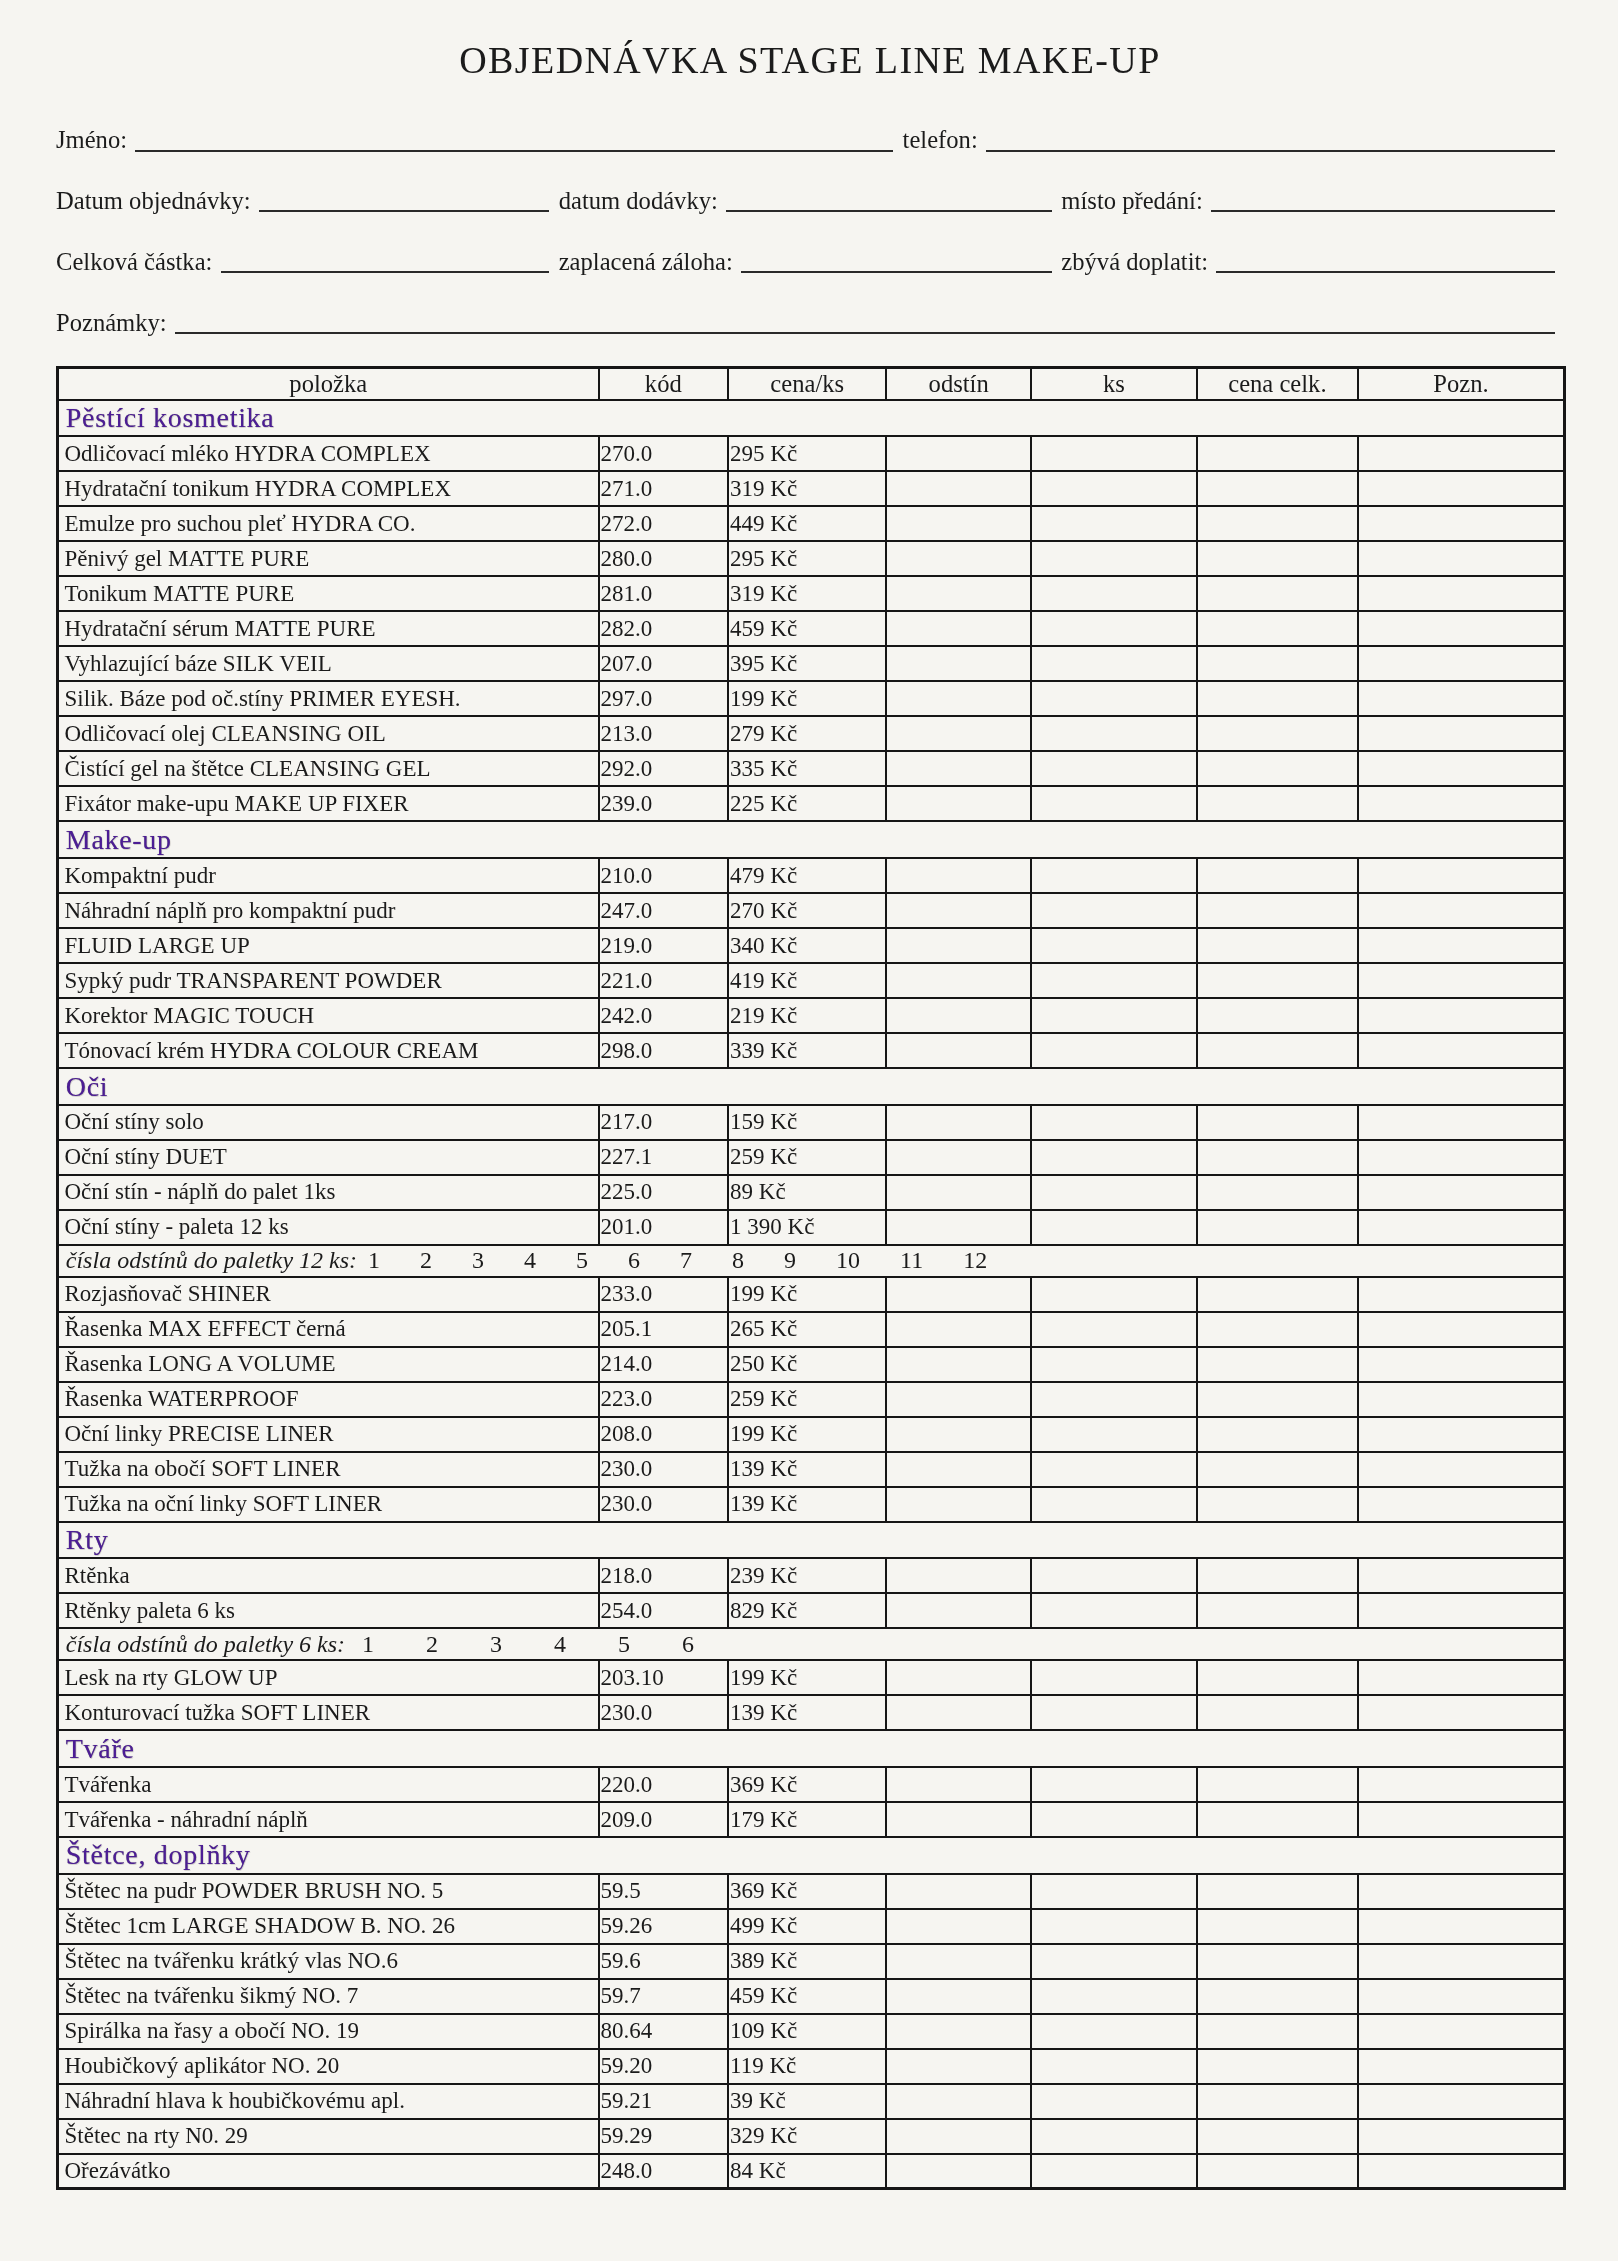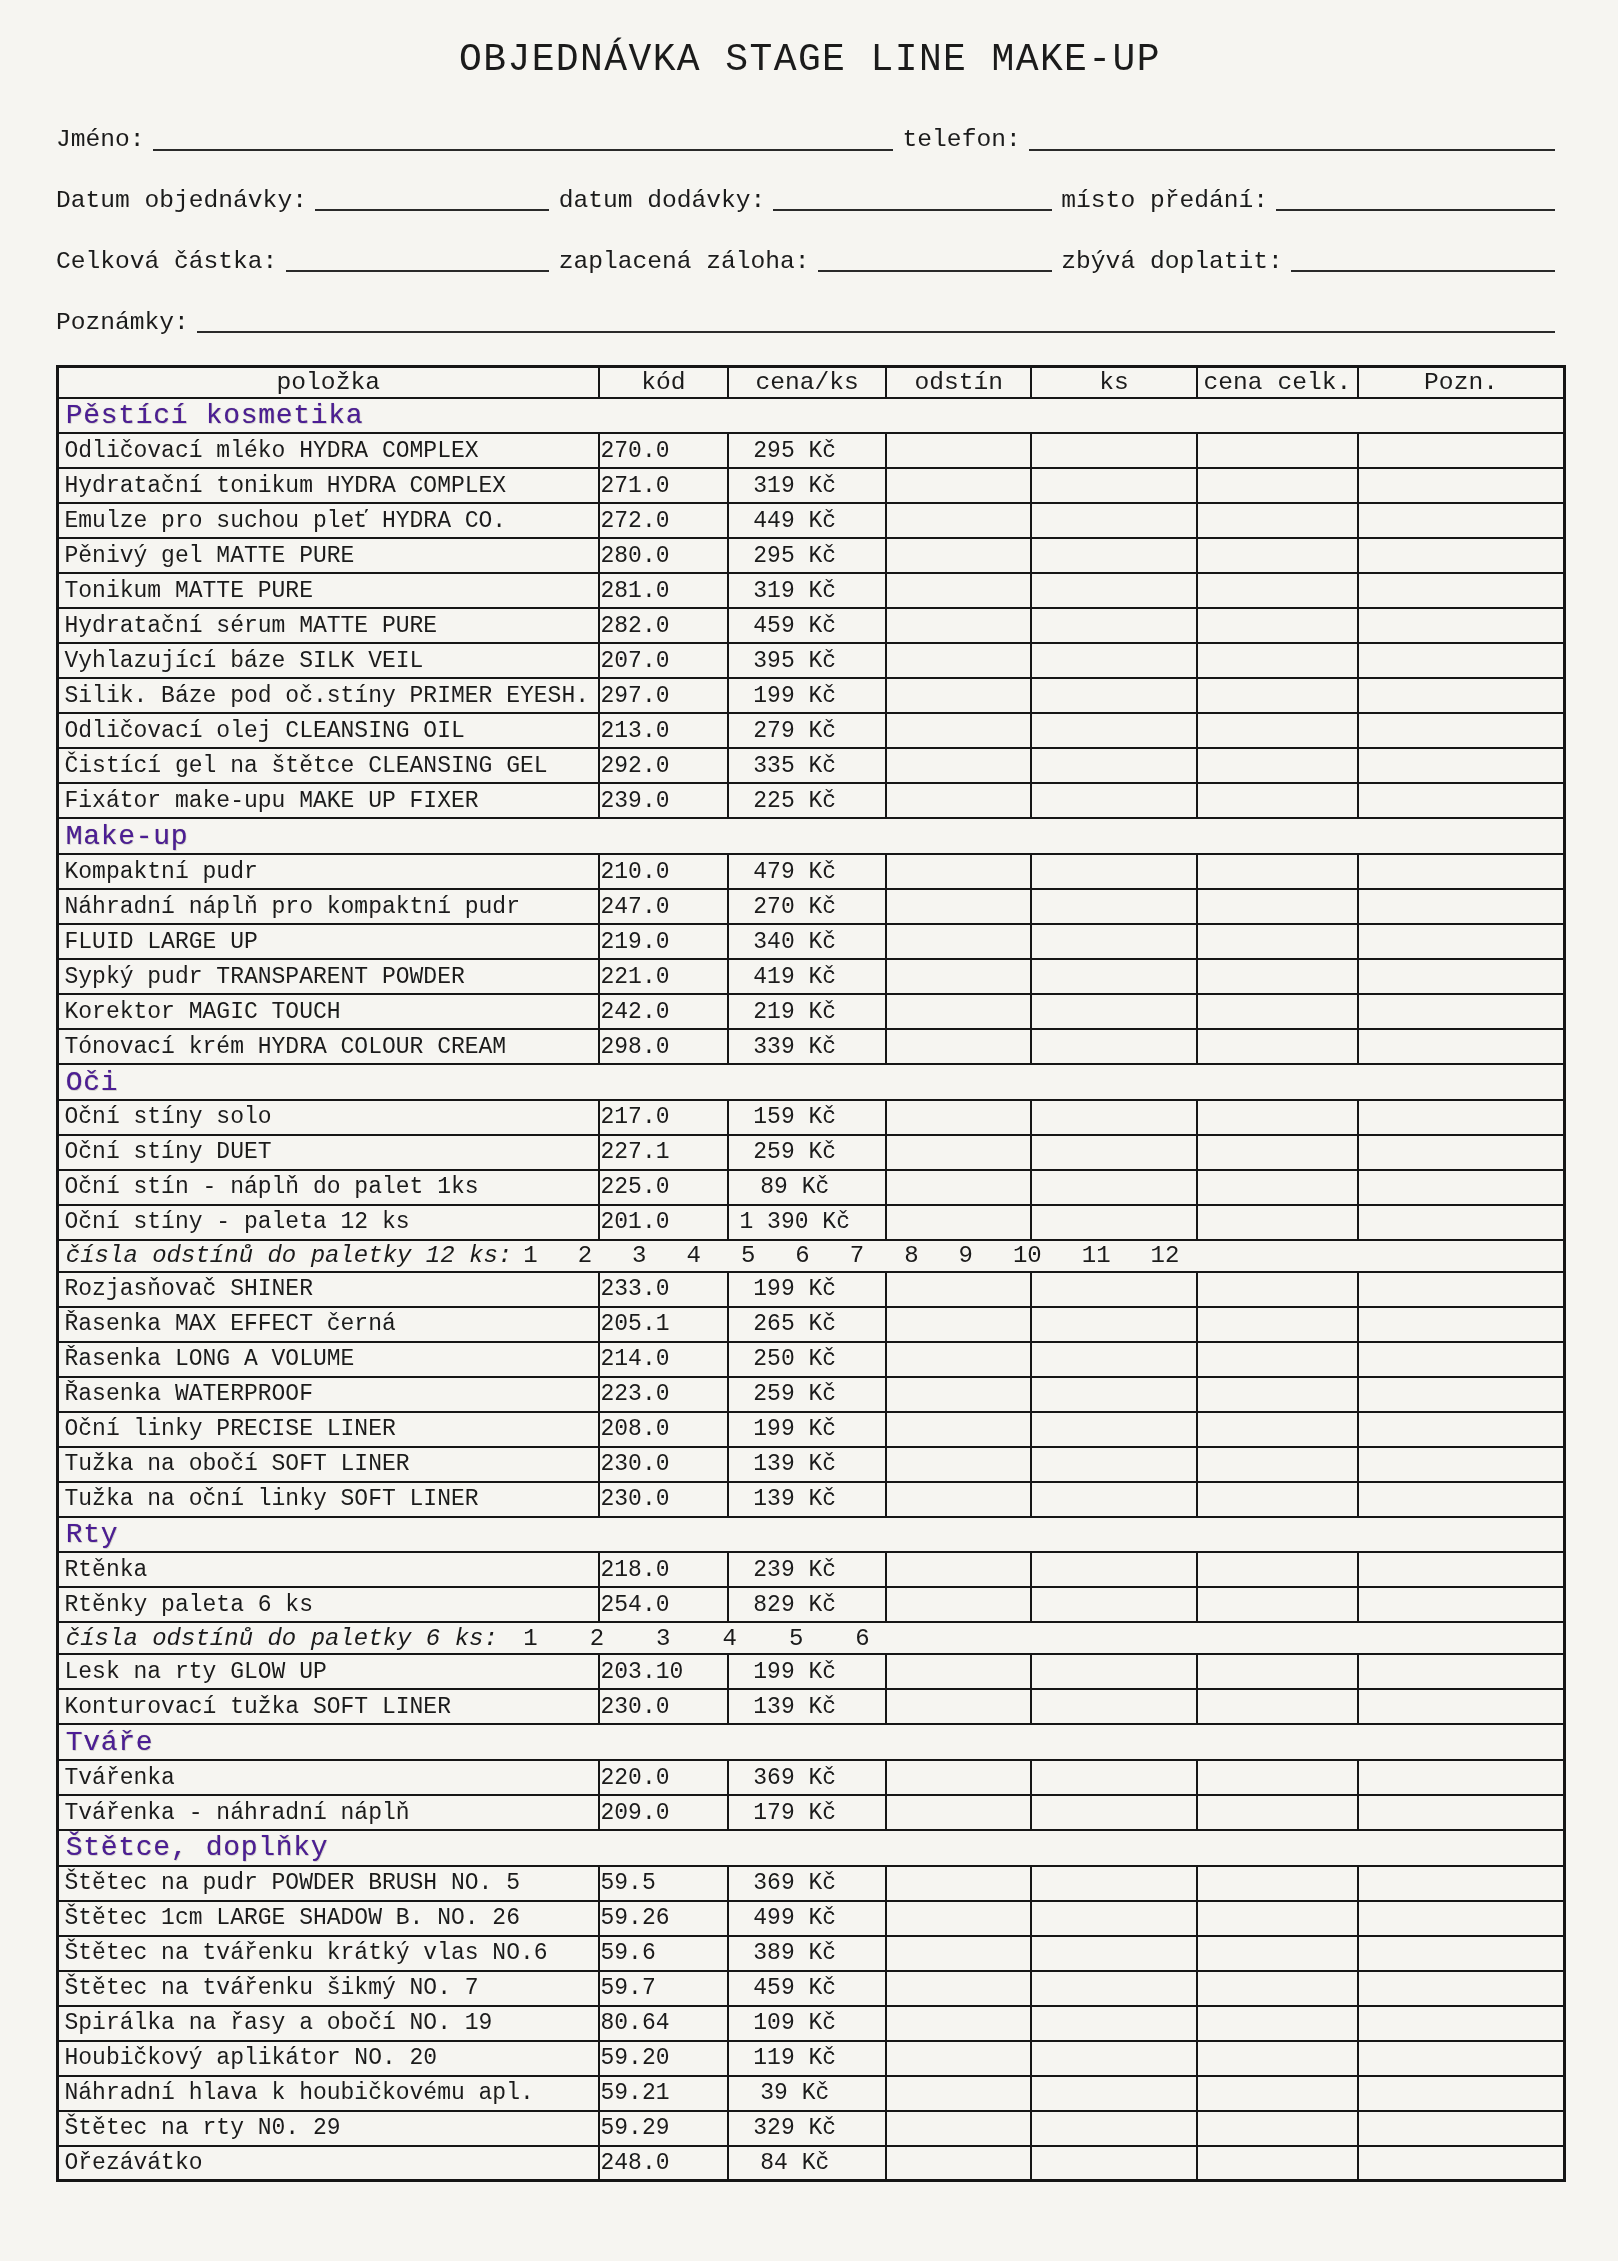--- a/index.html
+++ b/index.html
@@ -1,19 +1,19 @@
 <!DOCTYPE html>
 <html style="font-size:11px"><head>
 <meta charset="utf-8">
 <style>
   html,body{margin:0;padding:0;background:#d8d6d2;}
   .page{
     width:1619px;height:2261px;
     background:#f6f5f1;
-    font-family:Liberation Mono, monospace;
+    font-family:Liberation Serif, serif;
     color:#1b1b1b;
     position:relative;
     box-sizing:border-box;
     padding:31px 55px 0 56px;
   }
   .title{
     text-align:center;
     font-size:38px;
     letter-spacing:1.4px;
     margin:6.8px 0 41px 0;
@@ -38,21 +38,21 @@
     overflow:hidden;white-space:nowrap;
     box-sizing:border-box;
   }
   table.items{border:3.4px solid #161616;}
   th.colh{
     font-weight:normal;font-size:24.6px;text-align:center;
     height:26px;border-bottom:3.4px solid #161616;
   }
   td.c-item{padding:1.4px 5.5px;height:35px;}
   td.c-kod{text-align:left;}
-  td.c-cena{text-align:center;padding-right:26px;}
+  td.c-cena{text-align:left;padding-right:26px;}
   tr.sec td{
     height:35px;padding:1.4px 6.8px;
     font-size:28px;
     color:#4c1d95;
     text-shadow:0 0 0.7px #8b8985, 0.7px 0.7px 0 #d9d7d3;
     letter-spacing:0.7px;
   }
   tr.shades td{height:19px;padding:1.4px 6.8px;font-size:24px;}
   tr.shades .sh-label{font-style:italic;}
   tr.shades .sh-num{display:inline-block;font-style:normal;}

